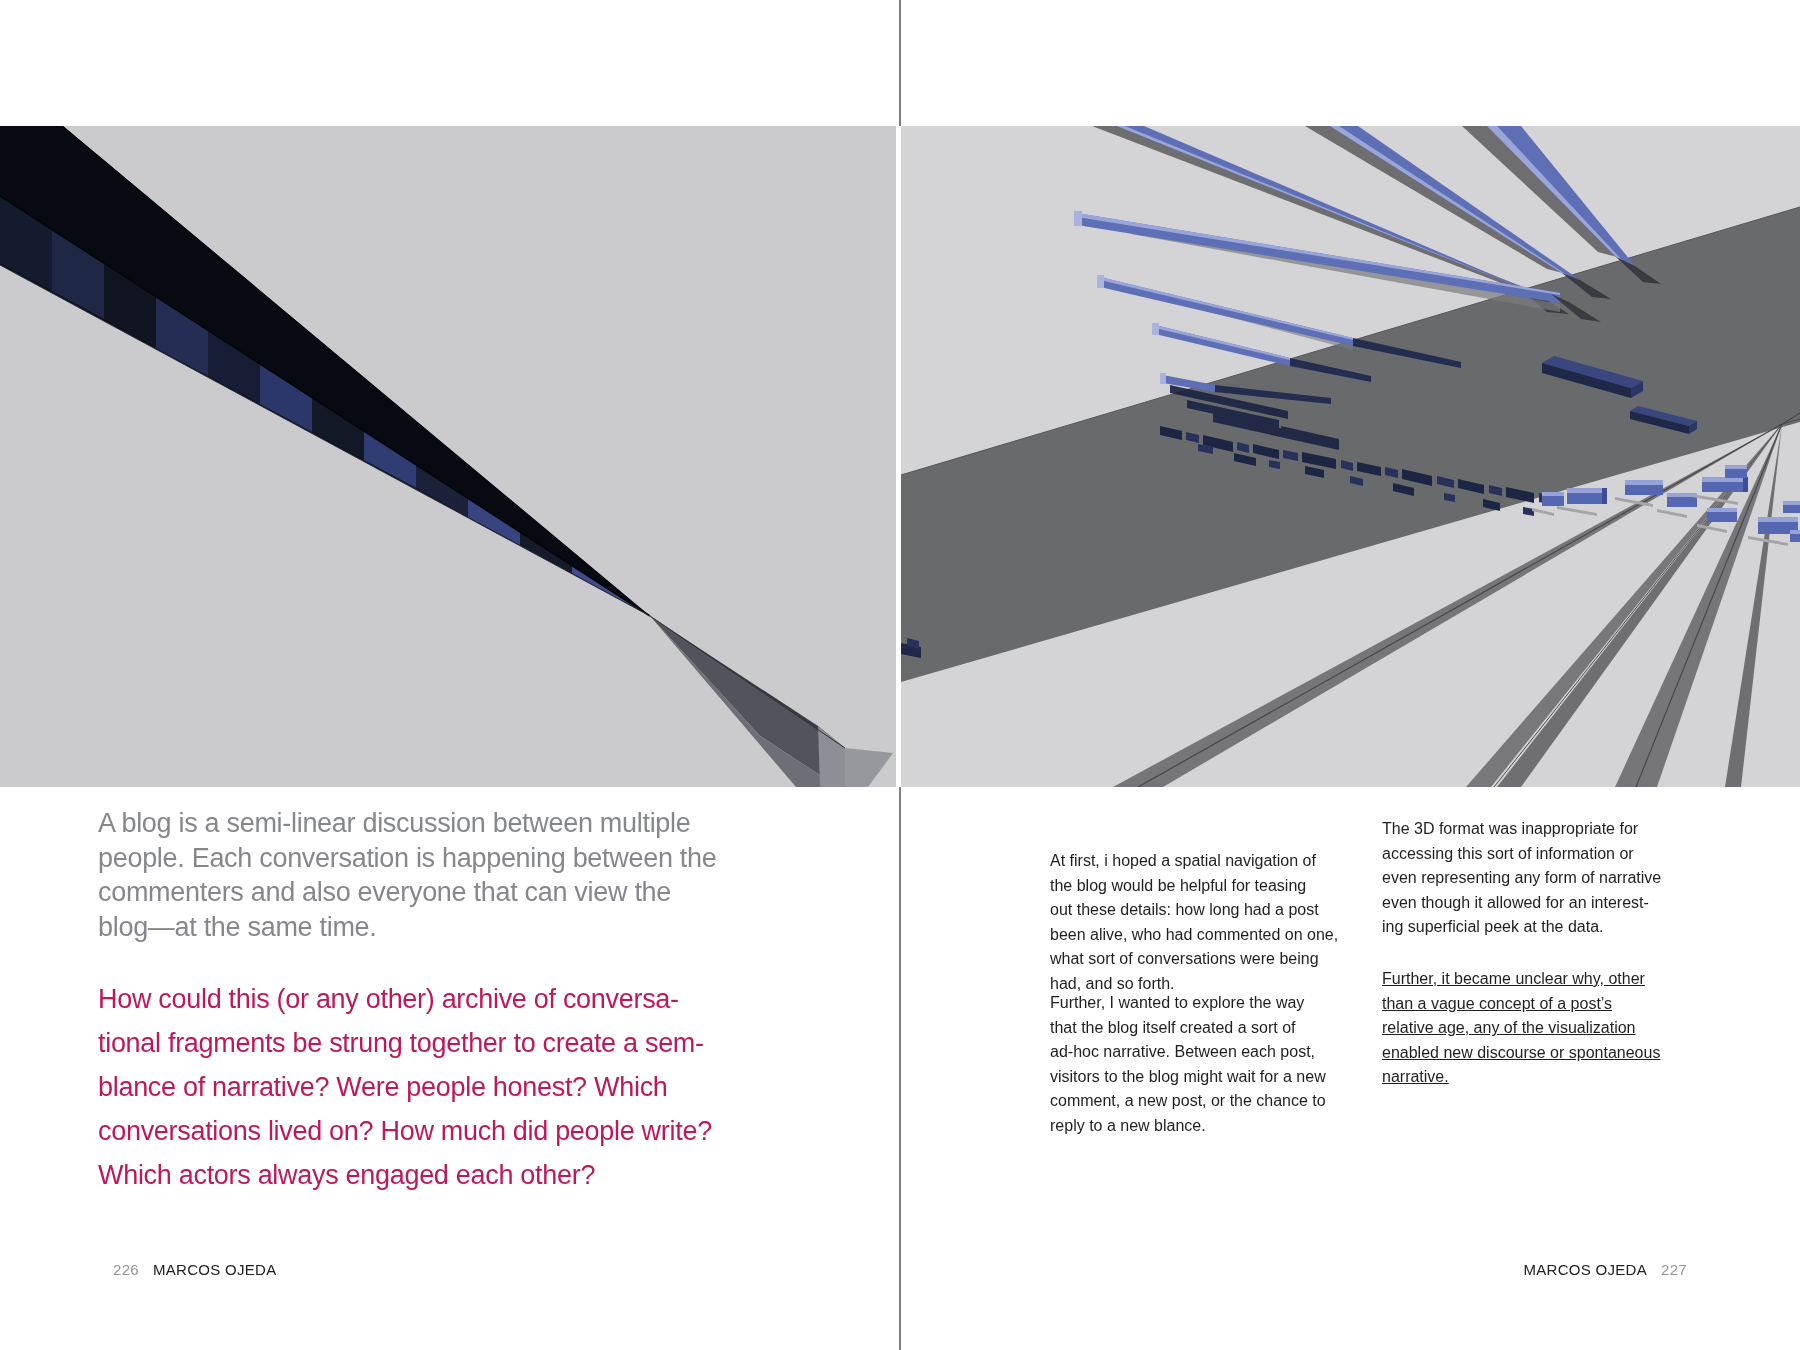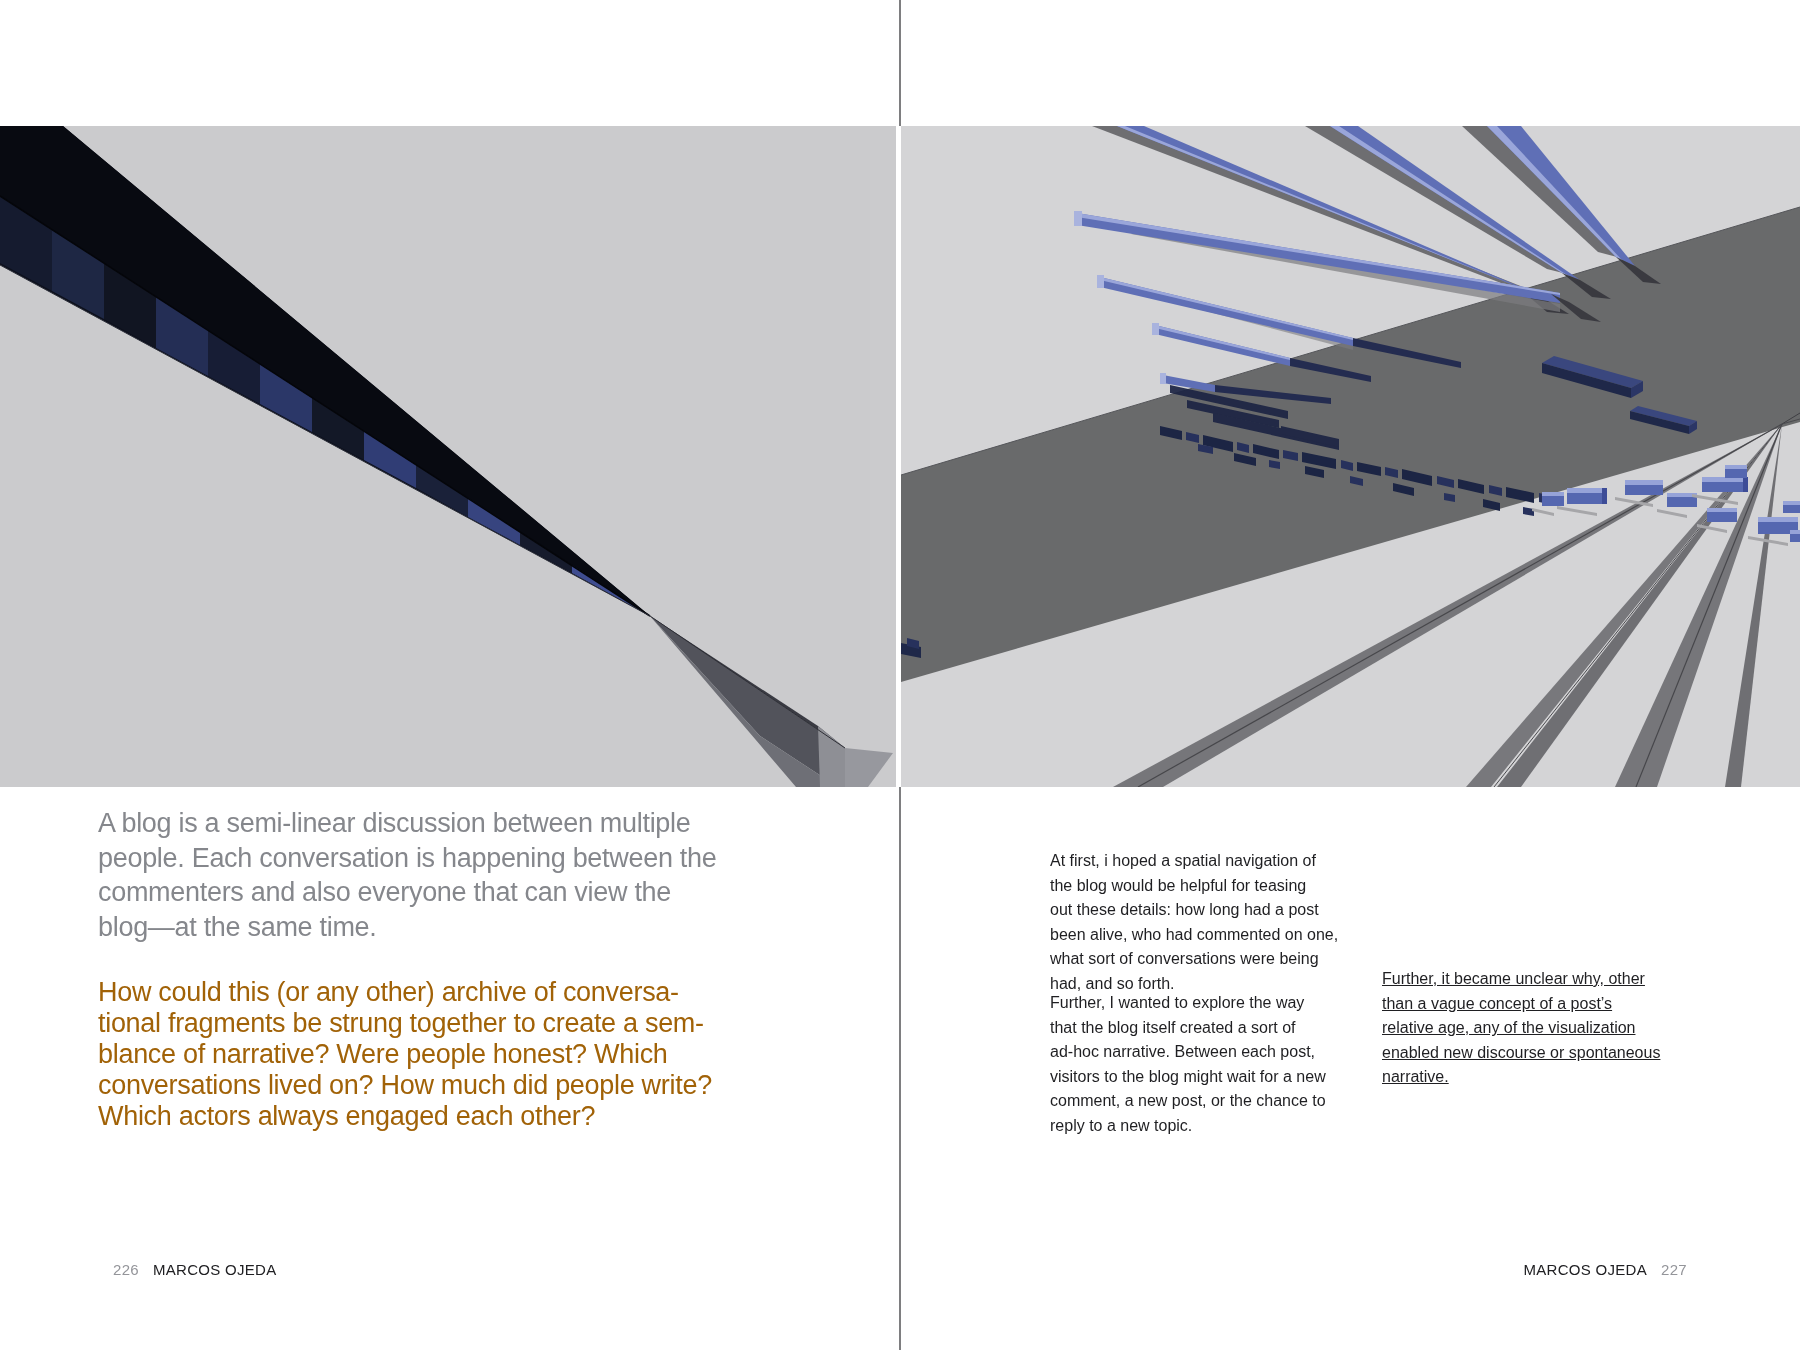--- a/index.html
+++ b/index.html
@@ -6,21 +6,21 @@
   #page{position:relative;width:1800px;height:1350px;background:#ffffff;overflow:hidden;
         font-family:"Liberation Sans", sans-serif;border-radius:10px;}
   .gutter-seg{position:absolute;left:899px;width:2px;background:#7e7e80;}
   .fig{position:absolute;top:126px;height:661px;overflow:hidden;}
   #fig-left{left:0;width:896px;background:#cbcbcd;}
   #fig-right{left:901px;width:899px;background:#d4d4d6;}
   .pre{white-space:pre-line;}
   #intro-text{position:absolute;left:98px;top:806px;width:640px;
       font-size:27px;line-height:34.5px;letter-spacing:-0.3px;color:#85878c;}
   #questions-text{position:absolute;left:98px;top:977px;width:660px;
-      font-size:27px;line-height:31px;letter-spacing:-0.3px;color:#a16207;}
+      font-size:27px;line-height:44px;letter-spacing:-0.3px;color:#be185d;}
   .bodycol{position:absolute;width:335px;font-size:16px;line-height:24.6px;color:#1f1f22;}
   #col1-p1{left:1050px;top:817px;margin-top:32px;}
   #col1-p2{left:1050px;top:991px;}
   #col2-p1{left:1382px;top:817px;}
   #col2-p2{left:1382px;top:967px;text-decoration:underline;}
   .footer{position:absolute;top:1261px;font-size:15px;letter-spacing:0.3px;}
   #footer-left{left:113px;}
   #footer-right{right:113px;text-align:left;}
   .pagenum{color:#94959a;}
   .author{color:#202023;margin:0 0 0 14px;}
@@ -246,21 +246,26 @@
 the blog would be helpful for teasing
 out these details: how long had a post
 been alive, who had commented on one,
 what sort of conversations were being
 had, and so forth.</div>
   <div id="col1-p2" class="bodycol pre">Further, I wanted to explore the way
 that the blog itself created a sort of
 ad-hoc narrative. Between each post,
 visitors to the blog might wait for a new
 comment, a new post, or the chance to
-reply to a new topic.</div>
+reply to a new blance.</div>
+  <div id="col2-p1" class="bodycol pre">The 3D format was inappropriate for
+accessing this sort of information or
+even representing any form of narrative
+even though it allowed for an interest-
+ing superficial peek at the data.</div>
   <div id="col2-p2" class="bodycol pre">Further, it became unclear why, other
 than a vague concept of a post’s
 relative age, any of the visualization
 enabled new discourse or spontaneous
 narrative.</div>
 
   <div class="footer" id="footer-left">
     <span class="pagenum">226</span><span class="author">MARCOS OJEDA</span>
   </div>
   <div class="footer" id="footer-right">

